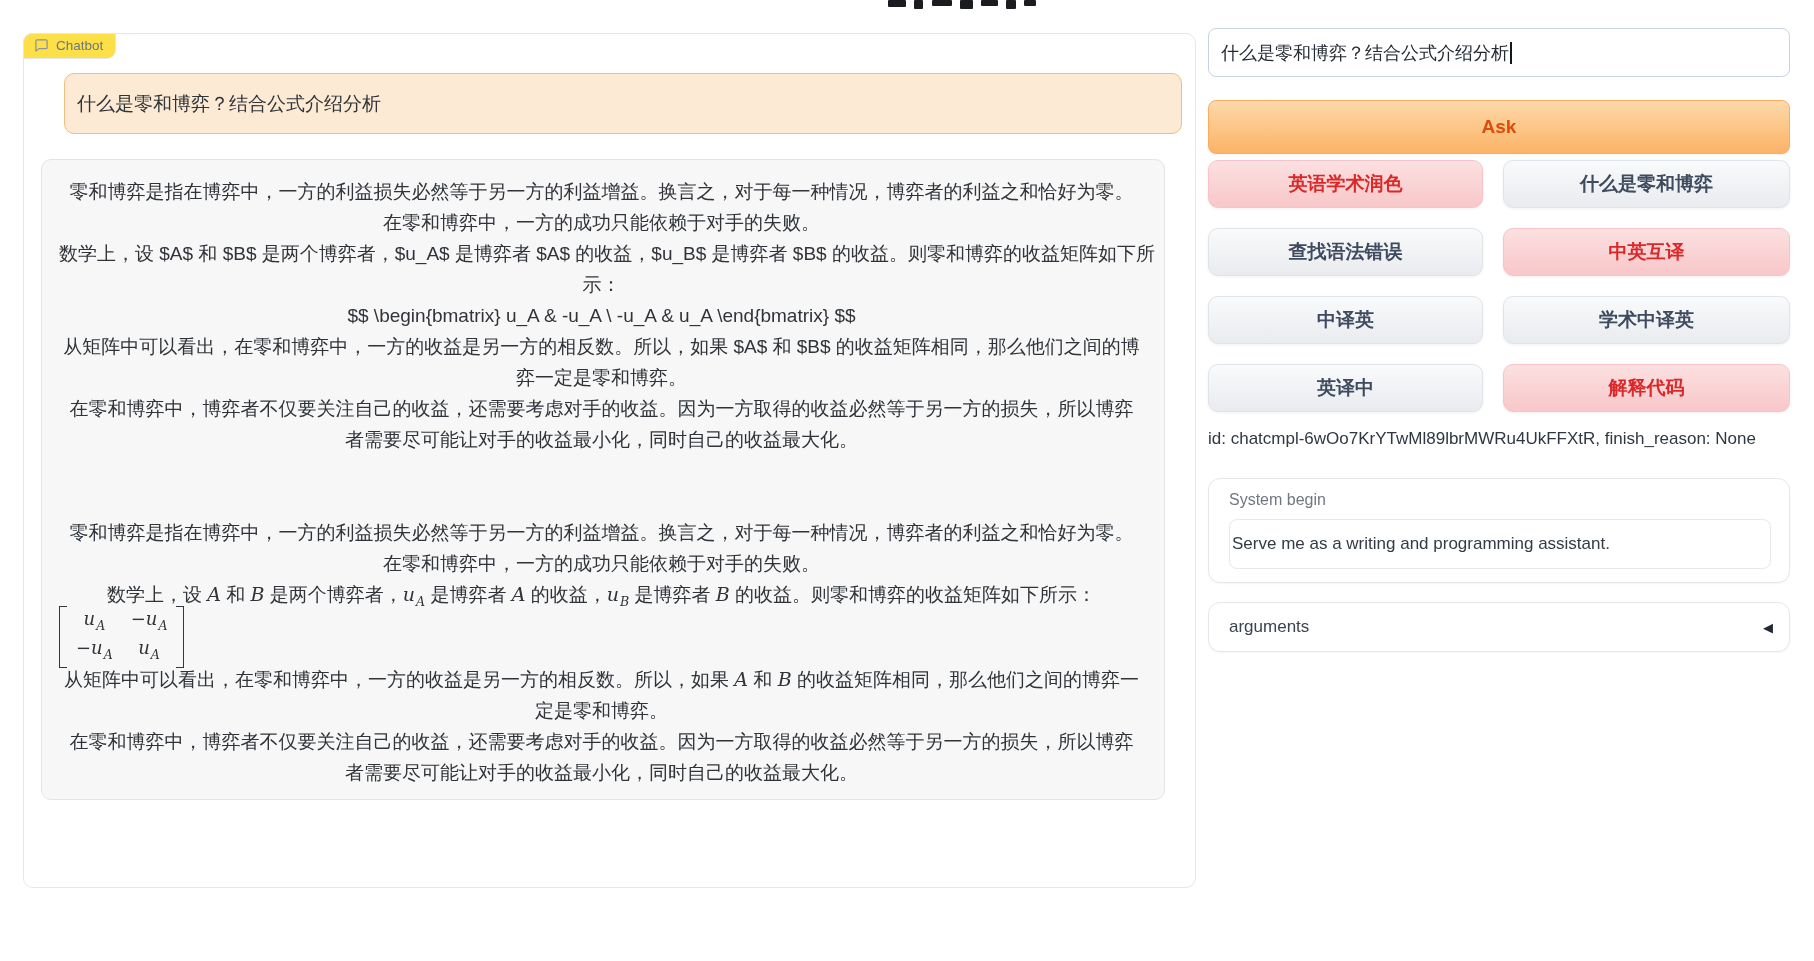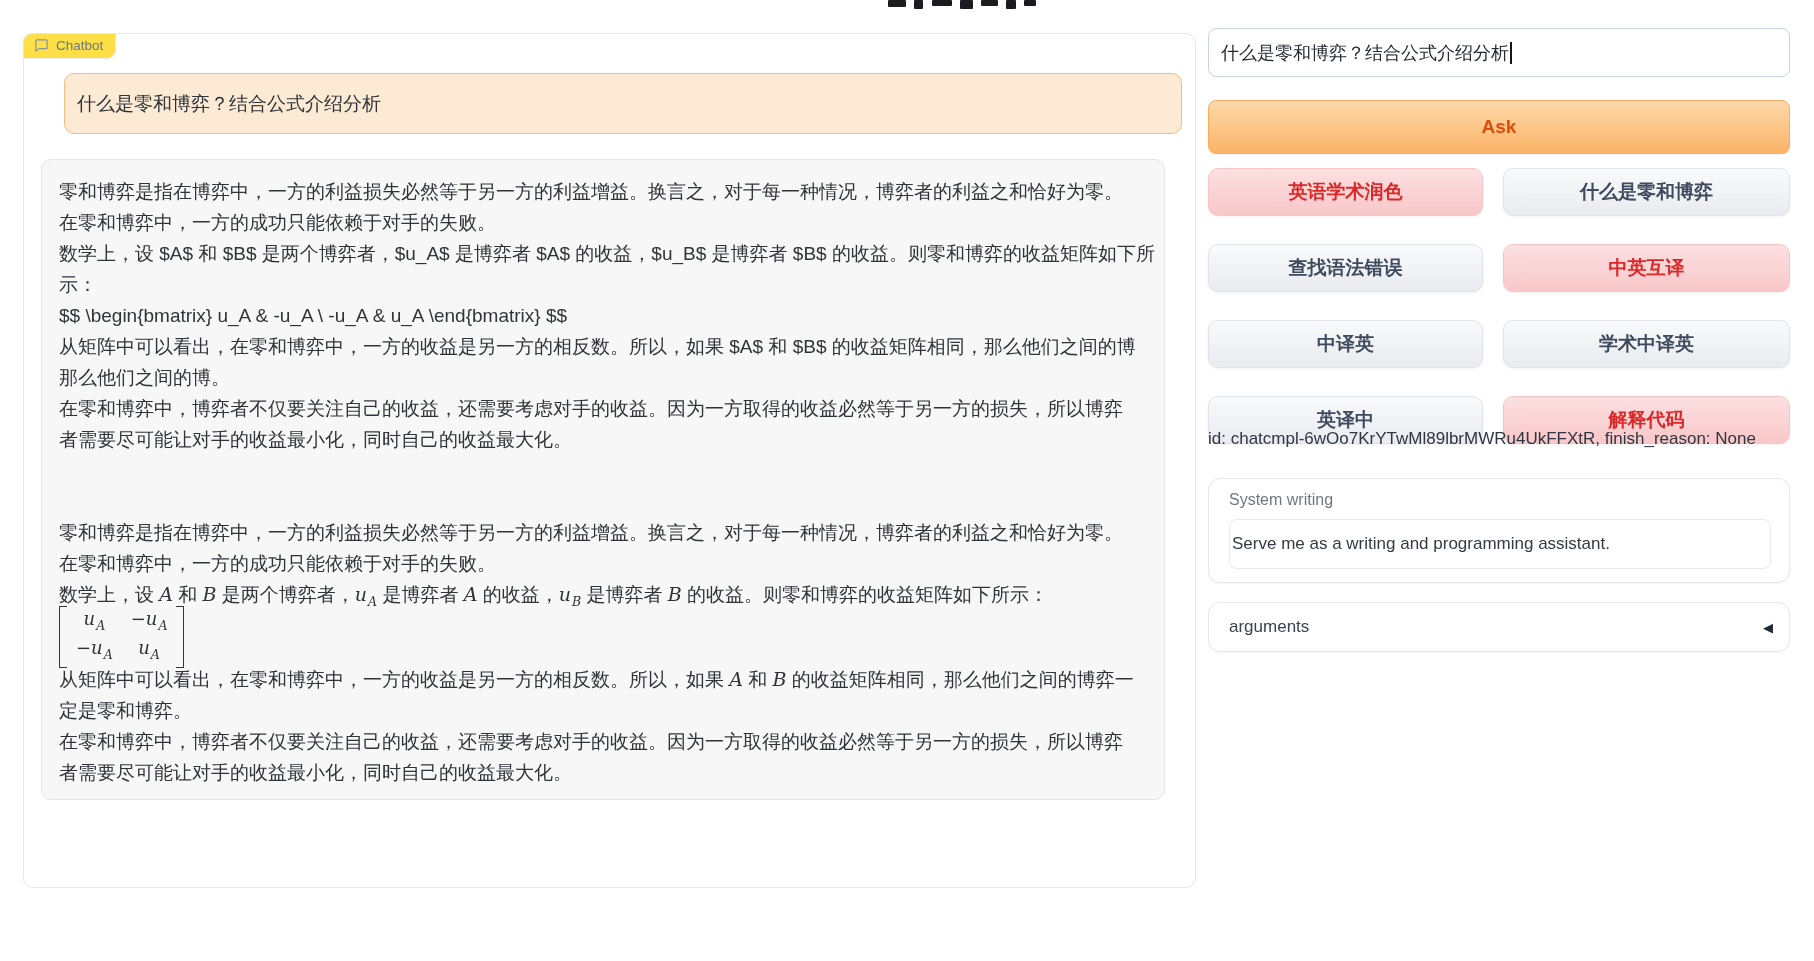--- a/index.html
+++ b/index.html
@@ -28,21 +28,21 @@
   .msg { position:absolute; }
   .msg.user {
     left:40px; top:39px; width:1118px; height:61px;
     background:#FCEAD5; border:1.5px solid #F0BE83; border-radius:10px;
     display:flex; align-items:center; padding:0 16px 0 12px;
     font-size:19px; color:#303438;
   }
   .msg.bot {
     left:17px; top:125px; width:1124px; height:641px;
     background:#F7F7F8; border:1.5px solid #E4E4E7; border-radius:10px;
-    padding:16px 20px 0 17px; font-size:19px; color:#303438;
+    padding:16px 20px 0 17px; font-size:19px; color:#303438;text-align:center;
   }
   .line { height:31px; line-height:31px; white-space:nowrap; }
   .block-gap { height:62px; }
 
   .m { font-family:"DejaVu Serif","Liberation Serif",serif; font-style:italic; }
   .sub { font-size:12.5px; vertical-align:-5px; margin-left:1px; }
 
   .matrix-line { height:54px; display:flex; align-items:center; }
   .matrix { display:inline-flex; align-items:stretch; }
   .br { width:8px; }
@@ -71,21 +71,20 @@
 
   .qgrid {
     position:absolute; left:1208px; top:160px; width:582px;
     display:grid; grid-template-columns:275px 287px; column-gap:20px; row-gap:20px;
   }
   .qbtn {
     height:48px; border-radius:10px; border:1px solid transparent;
     display:flex; align-items:center; justify-content:center;
     font-family:inherit; font-size:19px; font-weight:700; cursor:pointer;
     box-shadow:0 1px 3px rgba(0,0,0,0.06);
-    margin-top:8px;
   }
   .qbtn.gray { background:linear-gradient(180deg,#F9FAFB 0%,#E9EBEF 100%); border-color:#E0E3E9; color:#3E4A5E; }
   .qbtn.pink { background:linear-gradient(180deg,#FCE0E1 0%,#F8C7C9 100%); border-color:#F6C4C6; color:#DB2727; }
 
   .status-line {
     position:absolute; left:1208px; top:429px; width:582px;
     font-size:17px; color:#2E3742; white-space:nowrap;
   }
 
   .sys-box {
@@ -138,21 +137,21 @@
     </div>
 
     <div class="msg bot">
       <div id="raw-lines">
           <div class="line">零和博弈是指在博弈中，一方的利益损失必然等于另一方的利益增益。换言之，对于每一种情况，博弈者的利益之和恰好为零。</div>
           <div class="line">在零和博弈中，一方的成功只能依赖于对手的失败。</div>
           <div class="line">数学上，设 $A$ 和 $B$ 是两个博弈者，$u_A$ 是博弈者 $A$ 的收益，$u_B$ 是博弈者 $B$ 的收益。则零和博弈的收益矩阵如下所</div>
           <div class="line">示：</div>
           <div class="line">$$ \begin{bmatrix} u_A &amp; -u_A \ -u_A &amp; u_A \end{bmatrix} $$</div>
           <div class="line">从矩阵中可以看出，在零和博弈中，一方的收益是另一方的相反数。所以，如果 $A$ 和 $B$ 的收益矩阵相同，那么他们之间的博</div>
-          <div class="line">那么他们之间的博。</div>
+          <div class="line">弈一定是零和博弈。</div>
           <div class="line">在零和博弈中，博弈者不仅要关注自己的收益，还需要考虑对手的收益。因为一方取得的收益必然等于另一方的损失，所以博弈</div>
           <div class="line">者需要尽可能让对手的收益最小化，同时自己的收益最大化。</div>
         </div>
       <div class="block-gap"></div>
       <div id="rendered-lines">
           <div class="line">零和博弈是指在博弈中，一方的利益损失必然等于另一方的利益增益。换言之，对于每一种情况，博弈者的利益之和恰好为零。</div>
           <div class="line">在零和博弈中，一方的成功只能依赖于对手的失败。</div>
           <div class="line"><span>数学上，设 </span><span class="m">A</span><span> 和 </span><span class="m">B</span><span> 是两个博弈者，</span><span class="m">u</span><span class="m sub">A</span><span> 是博弈者 </span><span class="m">A</span><span> 的收益，</span><span class="m">u</span><span class="m sub">B</span><span> 是博弈者 </span><span class="m">B</span><span> 的收益。则零和博弈的收益矩阵如下所示：</span></div>
           <div class="matrix-line">
             <span class="matrix">
@@ -188,21 +187,21 @@
     <button class="qbtn pink">中英互译</button>
     <button class="qbtn gray">中译英</button>
     <button class="qbtn gray">学术中译英</button>
     <button class="qbtn gray">英译中</button>
     <button class="qbtn pink">解释代码</button>
   </div>
 
   <div class="status-line">id: chatcmpl-6wOo7KrYTwMl89lbrMWRu4UkFFXtR, finish_reason: None</div>
 
   <div class="sys-box">
-    <div class="sys-label">System writing</div>
+    <div class="sys-label">System begin</div>
     <div class="sys-input">
       <span>Serve me as a writing and programming assistant.</span>
     </div>
   </div>
 
   <div class="accordion">
     <span>arguments</span>
     <span class="acc-arrow">◀</span>
   </div>
 

